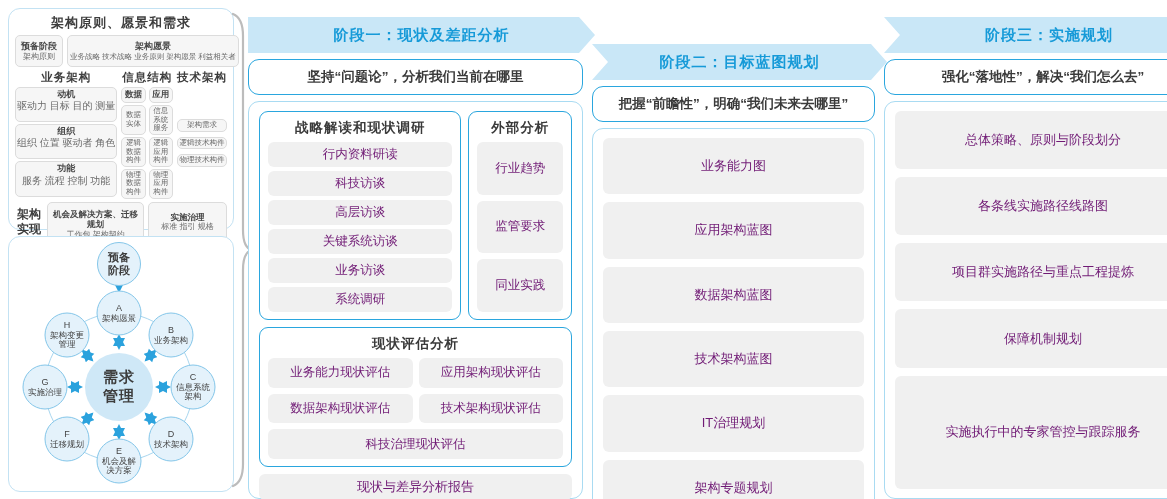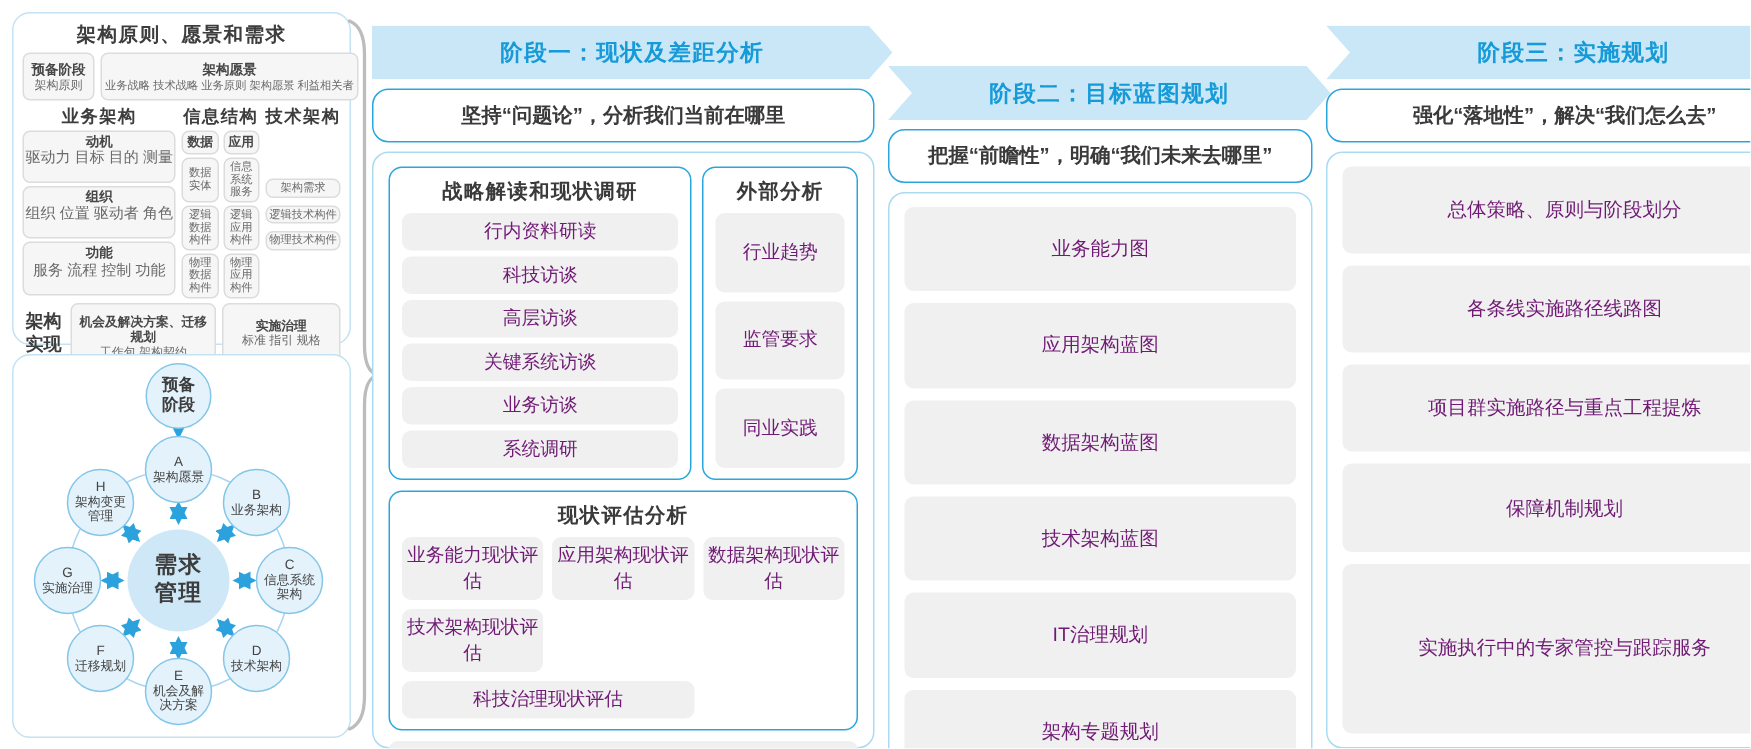--- a/index.html
+++ b/index.html
@@ -70,21 +70,21 @@
            box-sizing:border-box;padding:9px 10px;display:flex;flex-direction:column;gap:7px;}
   .bluebox{border:1.5px solid #2aa6de;border-radius:9px;background:#fff;box-sizing:border-box;padding:7px 8px;display:flex;flex-direction:column;}
   .bb-title{font-size:13.5px;font-weight:bold;color:#3a3a3a;text-align:center;margin-bottom:5px;letter-spacing:1px;}
   .gitem{background:#f0f0f0;border-radius:6px;color:#701a75;font-size:12.5px;display:flex;align-items:center;justify-content:center;text-align:center;padding:4px 2px;box-sizing:border-box;}
   .p1-row{display:flex;gap:7px;flex:0 0 130px;}
   .p1-strategy{flex:2.15;}
   .p1-external{flex:1;}
   .grid2{display:grid;grid-template-columns:1fr;gap:4px;flex:1;}
   .grid1{display:grid;grid-template-columns:1fr;gap:6px;flex:1;}
   .p1-assess{flex:0 0 140px;}
-  .assess-grid{display:grid;grid-template-columns:1fr 1fr 1fr;gap:6px;flex:1;}
+  .assess-grid{display:grid;grid-template-columns:1fr 1fr;gap:6px;flex:1;}
   .span2{grid-column:1 / span 2;}
   .report{flex:1;font-size:13px;}
   .stack-items{display:flex;flex-direction:column;gap:8px;flex:1;}
   .stack-items .gitem{flex:1;font-size:13px;}
   .stack-items .tall{flex:2.1;}
 </style>
 </head>
 <body>
 
 <div class="canvas">

